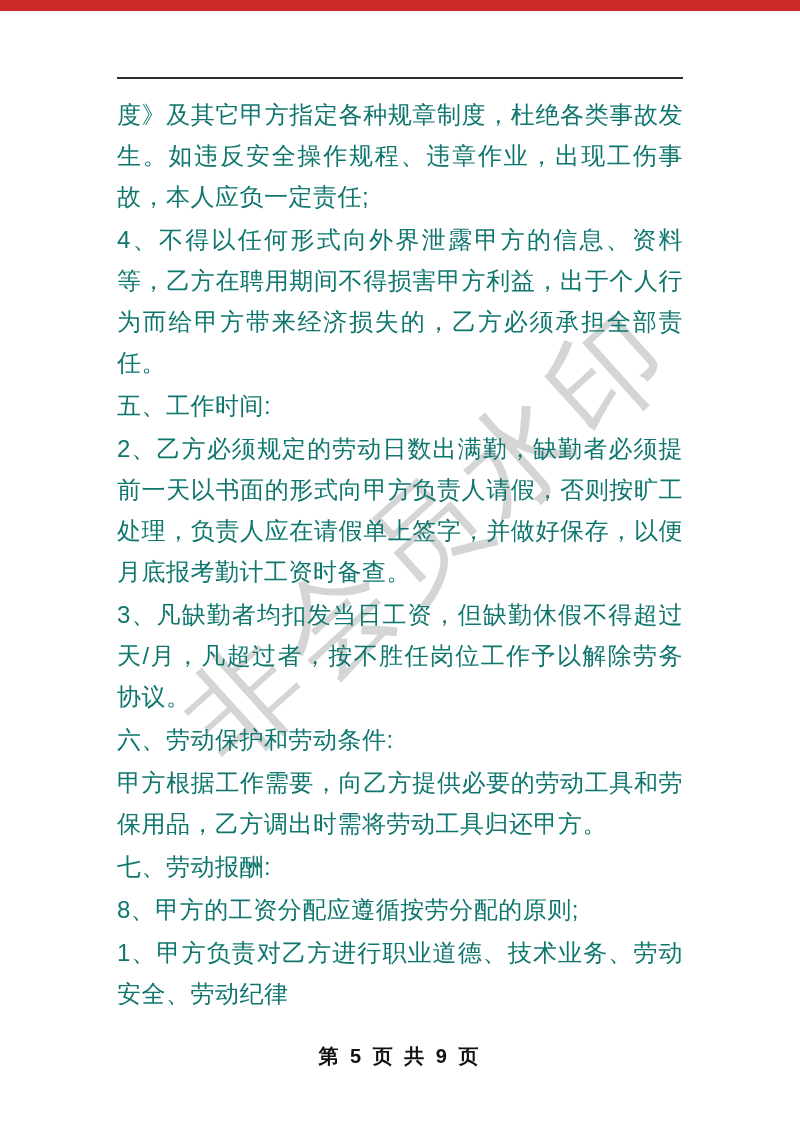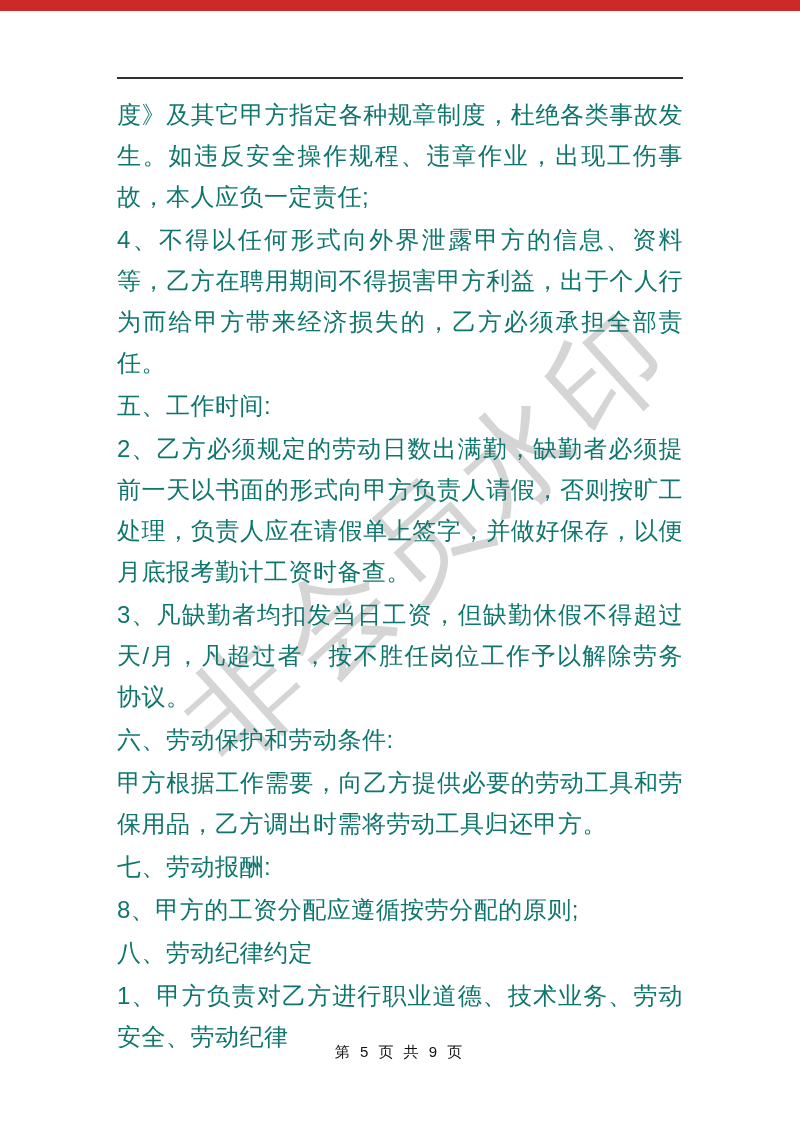--- a/index.html
+++ b/index.html
@@ -58,22 +58,22 @@
     text-align: justify;
     text-justify: inter-character;
     letter-spacing: 0.5px;
   }
   .footer {
     position: absolute;
     top: 1043px;
     left: 0;
     width: 800px;
     text-align: center;
-    font-size: 15px;
-    font-weight: normal;
+    font-size: 20px;
+    font-weight: bold;
     color: #111111;
     letter-spacing: 3px;
     z-index: 1;
   }
 </style>
 </head>
 <body>
 
 <div class="page">
   <div class="top-bar" style="background-color: rgb(204, 41, 41);"></div>
@@ -85,18 +85,17 @@
   <div class="body-text" id="doc-body">
       <p class="para">度》及其它甲方指定各种规章制度，杜绝各类事故发生。如违反安全操作规程、违章作业，出现工伤事故，本人应负一定责任;</p>
       <p class="para">4、不得以任何形式向外界泄露甲方的信息、资料等，乙方在聘用期间不得损害甲方利益，出于个人行为而给甲方带来经济损失的，乙方必须承担全部责任。</p>
       <p class="para">五、工作时间:</p>
       <p class="para">2、乙方必须规定的劳动日数出满勤，缺勤者必须提前一天以书面的形式向甲方负责人请假，否则按旷工处理，负责人应在请假单上签字，并做好保存，以便月底报考勤计工资时备查。</p>
       <p class="para">3、凡缺勤者均扣发当日工资，但缺勤休假不得超过 天/月，凡超过者，按不胜任岗位工作予以解除劳务协议。</p>
       <p class="para">六、劳动保护和劳动条件:</p>
       <p class="para">甲方根据工作需要，向乙方提供必要的劳动工具和劳保用品，乙方调出时需将劳动工具归还甲方。</p>
       <p class="para">七、劳动报酬:</p>
       <p class="para">8、甲方的工资分配应遵循按劳分配的原则;</p>
-      <p class="para">八、劳动纪律约定</p>
       <p class="para">1、甲方负责对乙方进行职业道德、技术业务、劳动安全、劳动纪律</p>
     </div>
 
   <div class="footer">第 5 页 共 9 页</div>
 </div>
 
 </body></html>

